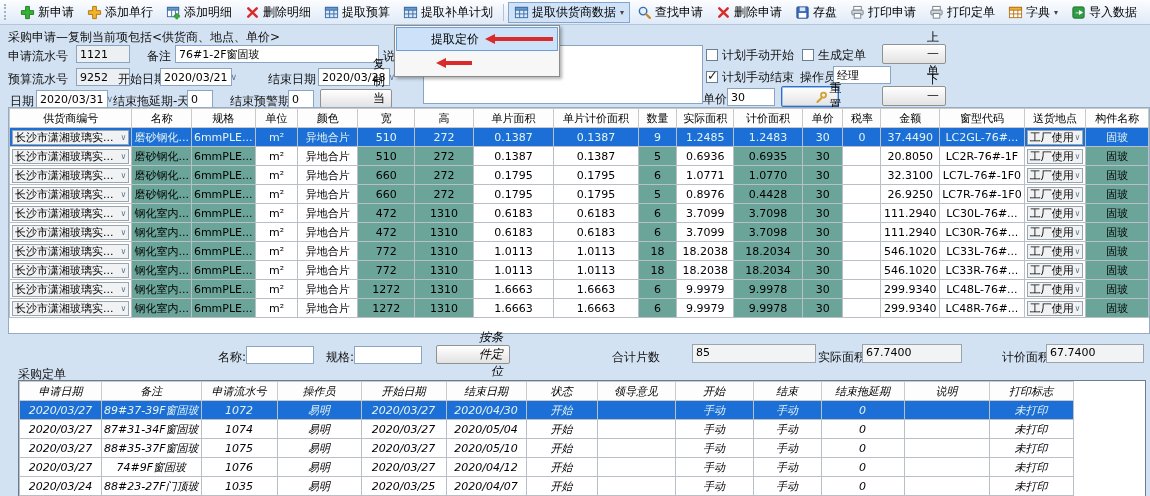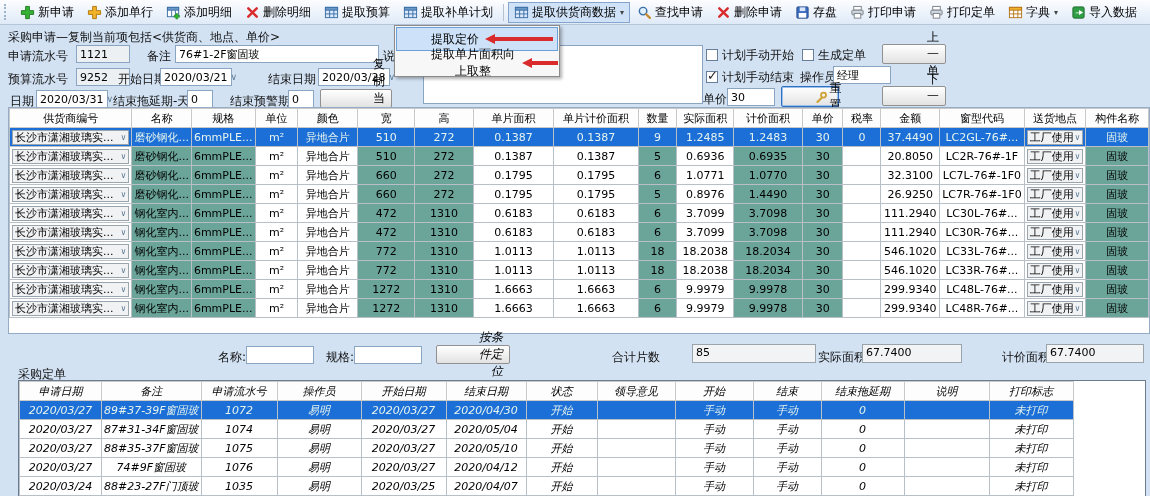--- a/index.html
+++ b/index.html
@@ -420,21 +420,21 @@
           <td class="t-teal">磨砂钢化...</td>
           <td class="t-teal">6mmPLE...</td>
           <td class="t-plain">m²</td>
           <td class="t-plain">异地合片</td>
           <td class="t-teal">660</td>
           <td class="t-teal">272</td>
           <td class="t-plain">0.1795</td>
           <td class="t-plain">0.1795</td>
           <td class="t-teal">5</td>
           <td class="t-plain">0.8976</td>
-          <td class="t-teal">1.4490</td>
+          <td class="t-teal">0.4428</td>
           <td class="t-teal">30</td>
           <td class="t-plain"></td>
           <td class="t-plain">26.9250</td>
           <td class="t-plain">LC7R-76#-1F0</td>
           <td class="t-combo">
             <span class="cellcombo">
               <span>工厂使用</span>
               <span class="ca">∨</span>
             </span>
           </td>
@@ -756,19 +756,18 @@
 
 <div class="menu">
   <div class="mitem hl">
     <span>提取定价</span>
     <span class="rarrow">
         <span class="rtri"></span>
         <span class="rtail" style="width:58px;"></span>
       </span>
   </div>
   <div class="mitem">
-    <span>提取单片面积向上取整</span>
     <span class="rarrow">
         <span class="rtri"></span>
         <span class="rtail" style="width:26px;"></span>
       </span>
   </div>
 </div>
 
 </body></html>

